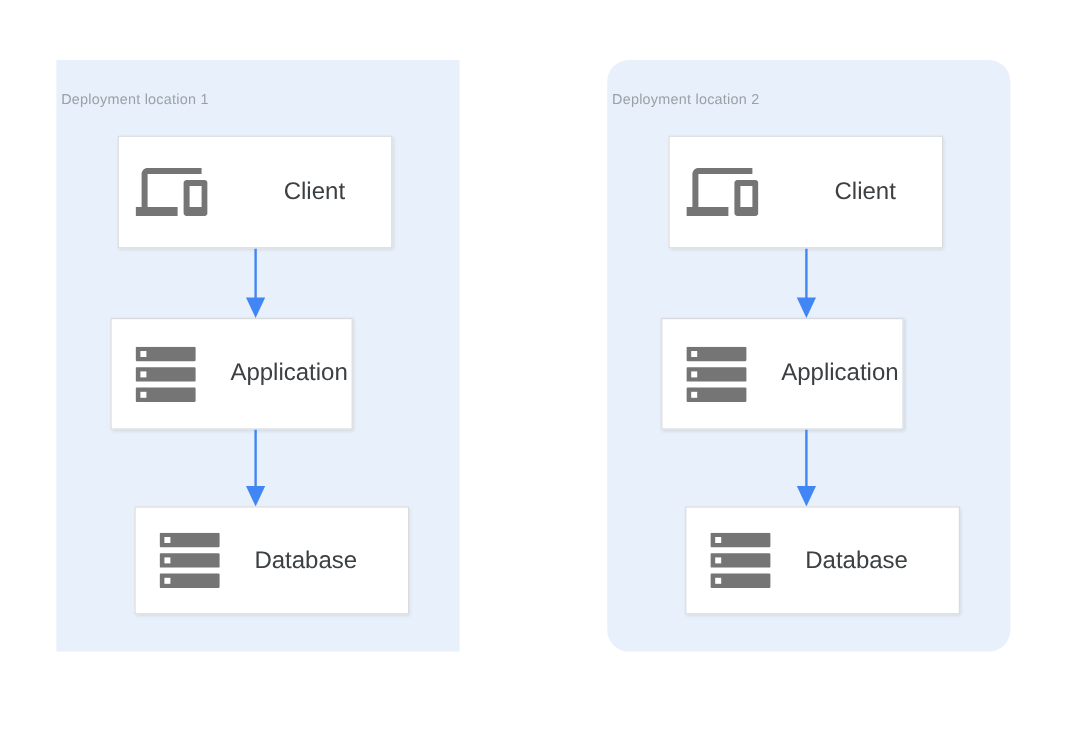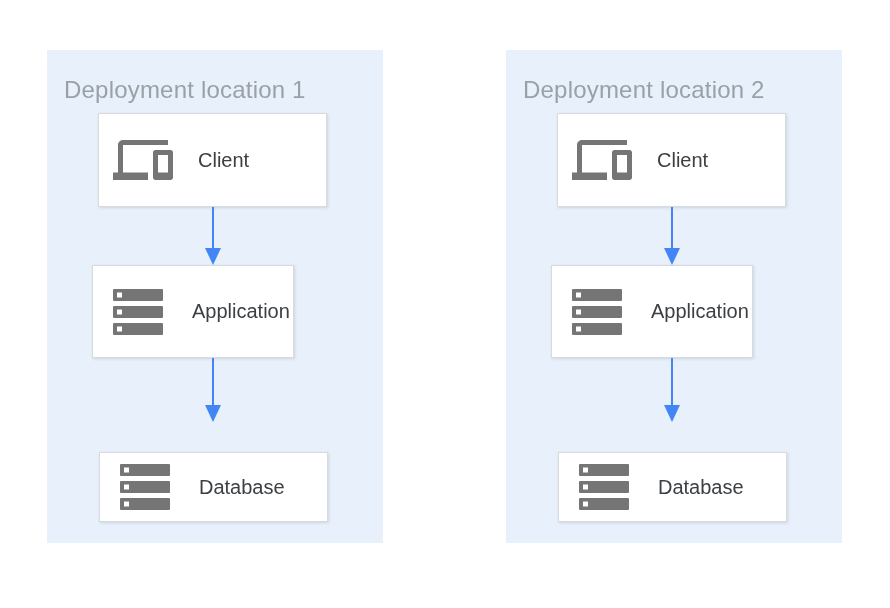--- a/index.html
+++ b/index.html
@@ -15,35 +15,35 @@
   html,body{margin:0;padding:0;background:var(--page-bg);}
   .canvas{
     position:relative;width:890px;height:608px;background:var(--page-bg);
     font-family:"Liberation Sans","DejaVu Sans",sans-serif;overflow:hidden;
   }
   .container{
     position:absolute;top:50px;width:336px;height:493px;
     background:var(--container-bg);
   }
   .container.loc1{left:47px;}
-  .container.loc2{left:506px;}
+  .container.loc2{left:506px;border-radius:18px;}
   .container-title{
-    position:absolute;left:17px;top:26px;
-    font-size:24px;letter-spacing:.2px;color:var(--title-color);
+    position:absolute;left:4px;top:26px;
+    font-size:12px;letter-spacing:.2px;color:var(--title-color);
     white-space:nowrap;
   }
   .node{
     position:absolute;background:var(--box-bg);
     border:1px solid var(--box-border);
     box-shadow:1px 1px 3px rgba(0,0,0,.12);
     display:flex;align-items:center;box-sizing:border-box;
   }
-  .node-client{left:51px;top:63px;width:229px;height:94px;}
+  .node-client{left:51px;top:63px;width:229px;height:94px;justify-content:center;}
   .node-application{left:45px;top:215px;width:202px;height:93px;}
-  .node-database{left:52px;top:372px;width:229px;height:70px;margin-top:30px;}
+  .node-database{left:65px;top:372px;width:229px;height:90px;}
   .icon-wrap{
     position:absolute;top:50%;transform:translateY(-50%);
     display:flex;align-items:center;justify-content:flex-start;
   }
   .icon-devices{left:14px;}
   .icon-servers{left:20px;}
   .node-label{
     margin-left:99px;font-size:20px;color:var(--label-color);
     white-space:nowrap;
   }

